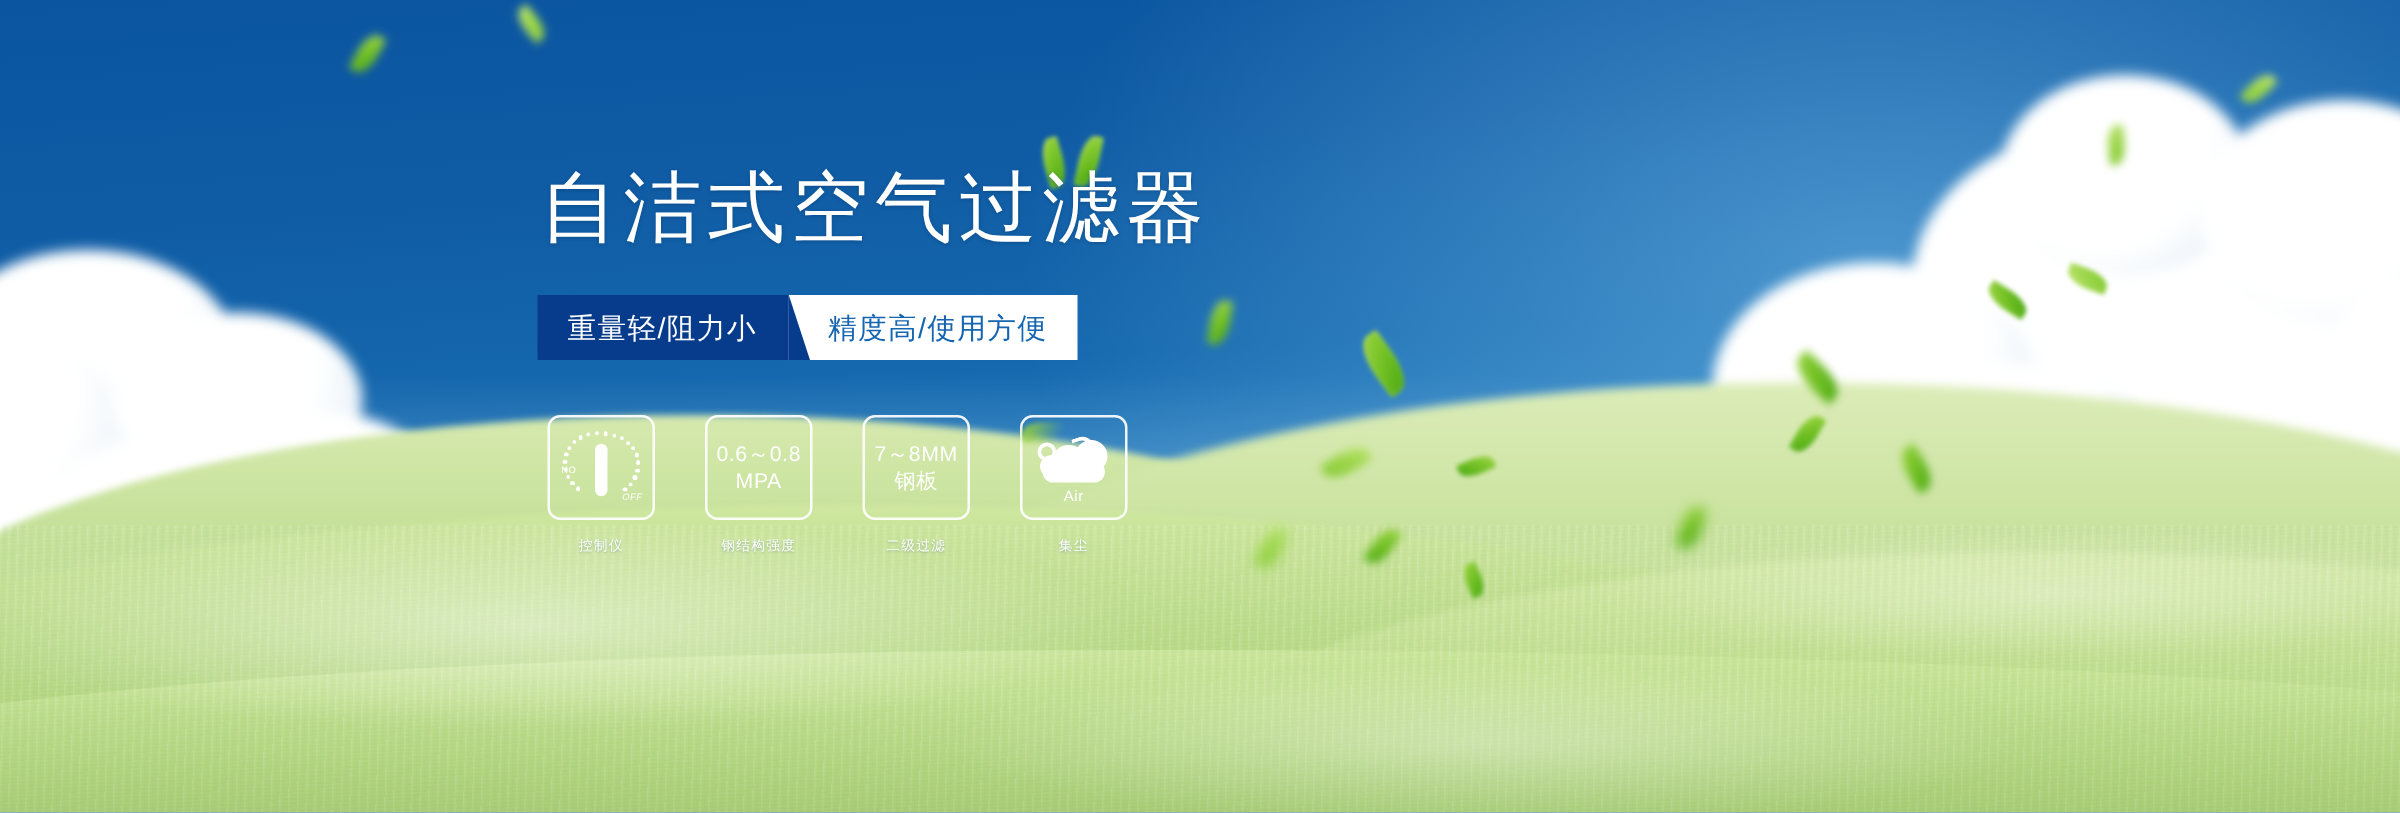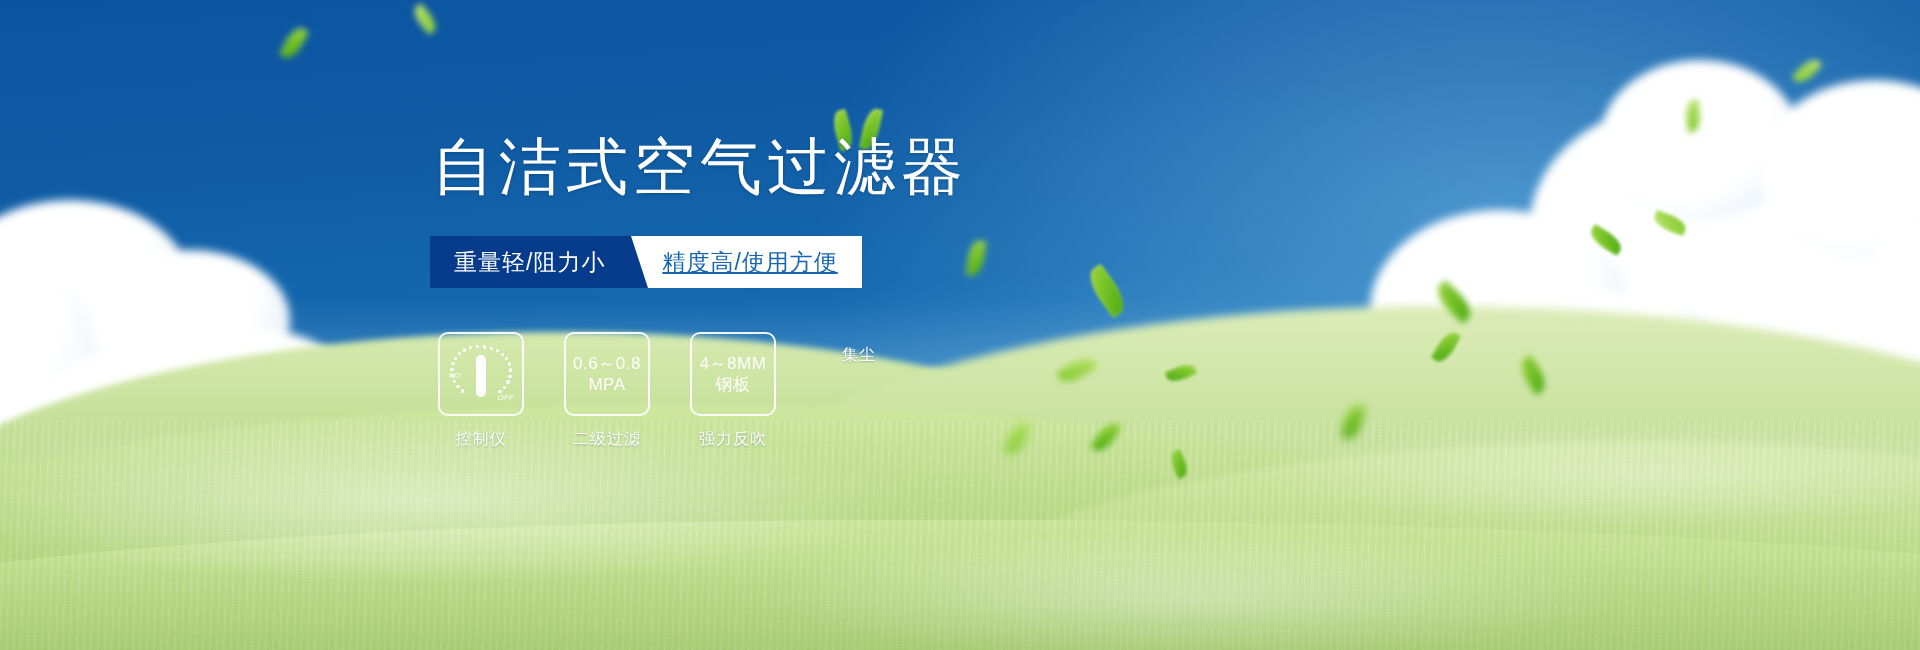--- a/index.html
+++ b/index.html
@@ -136,42 +136,41 @@
   }
   .tag-secondary {
     background: #ffffff;
     color: #1565b0;
     font-size: 23px;
     letter-spacing: 1px;
     height: 52px;
     display: flex; align-items: center;
     padding: 0 24px 0 32px;
     margin-left: -1px;
-    text-decoration: underline;
   }
 
   .features { position: absolute; left: 438px; top: 332px; display: flex; gap: 40px; }
   .feature { width: 86px; display: flex; flex-direction: column; align-items: center; }
   .feature-box {
     width: 86px; height: 84px;
     border: 2px solid rgba(255,255,255,0.92);
     border-radius: 10px;
     display: flex; flex-direction: column;
     align-items: center; justify-content: center;
     color: #ffffff;
     position: relative;
   }
   .feature-text {
     font-size: 17px; line-height: 21px; text-align: center;
     letter-spacing: 0.5px;
     white-space: nowrap;
   }
   .feature-label {
     margin-top: 13px;
-    font-size: 16px; color: #ffffff;
+    font-size: 11px; color: #ffffff;
     white-space: nowrap;
     letter-spacing: 1px;
     text-shadow: 0 1px 2px rgba(10,60,110,0.30);
   }
 
   
   .gauge { position: relative; width: 62px; height: 60px; }
   .gauge .dot {
     position: absolute; width: 3.4px; height: 3.4px;
     border-radius: 50%; background: #ffffff;
@@ -376,31 +375,43 @@
           </div>
         </div>
         <div class="feature-label">控制仪</div>
       </div>
 
       <div class="feature">
         <div class="feature-box">
           <div class="feature-text">0.6～0.8</div>
           <div class="feature-text">MPA</div>
         </div>
+        <div class="feature-label">钢结构强度</div>
+      </div>
+
+
+      <div class="feature">
+        <div class="feature-box">
+          <div class="feature-text">7～8MM</div>
+          <div class="feature-text">钢板</div>
+        </div>
         <div class="feature-label">二级过滤</div>
       </div>
 
-
       <div class="feature">
         <div class="feature-box">
-          <div class="feature-text">4～8MM</div>
-          <div class="feature-text">钢板</div>
+          <div class="airicon">
+            <div class="green-ray"></div>
+            <div class="c1" style="left:14px; top:10px; width:26px; height:24px;"></div>
+            <div class="c2" style="left:32px; top:6px;  width:26px; height:26px;"></div>
+            <div class="c3" style="left:4px;  top:18px; width:20px; height:18px;"></div>
+            <div class="base"></div>
+            <div class="swirl"></div>
+            <div class="tail"></div>
+            <div class="air-text">Air</div>
+          </div>
         </div>
-        <div class="feature-label">强力反吹</div>
-      </div>
-
-      <div class="feature">
         <div class="feature-label">集尘</div>
       </div>
 
     </div>
   </div>
 </div>
 
 </body></html>

